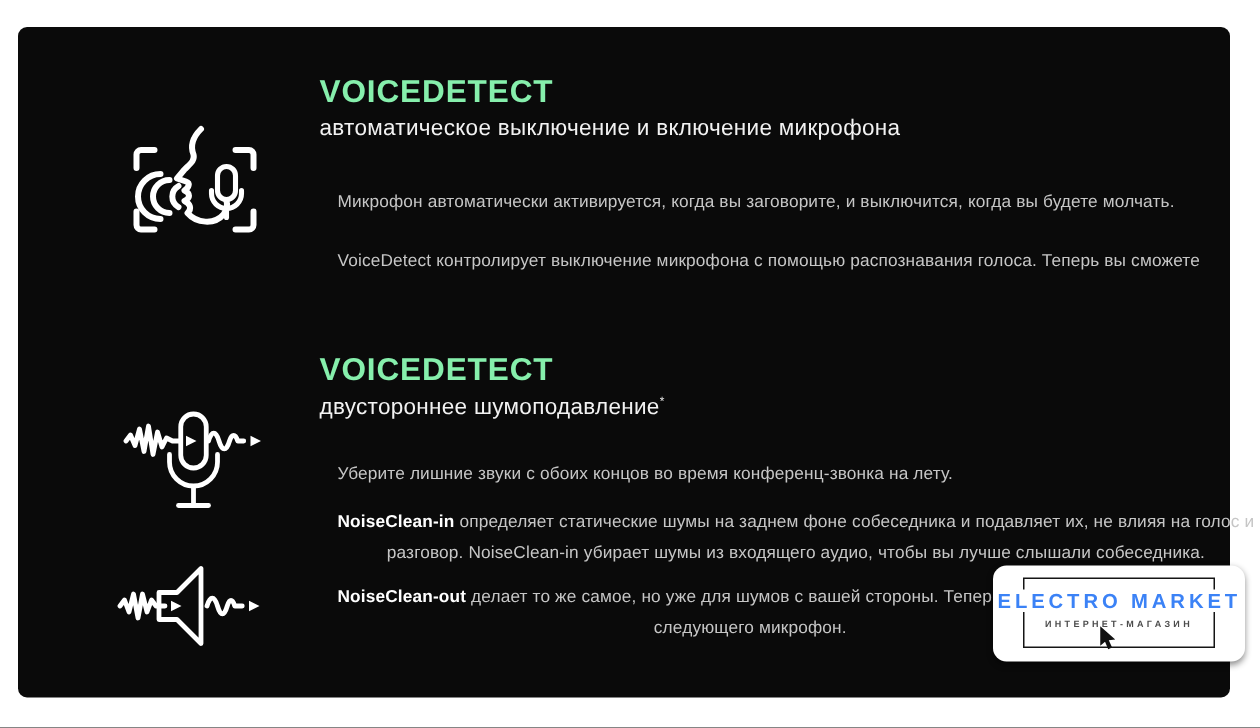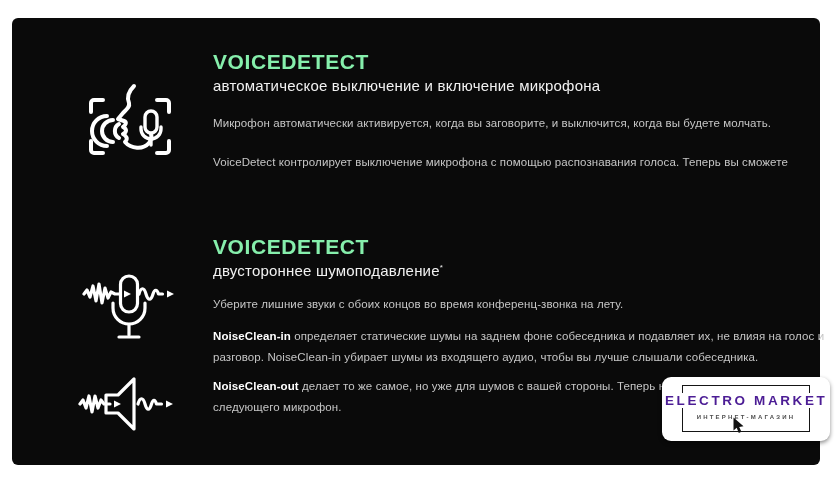--- a/index.html
+++ b/index.html
@@ -16,22 +16,22 @@
   .ftitle{
     position:absolute;left:201px;margin:0;
     color:#86efac;font-size:21px;font-weight:700;line-height:22px;letter-spacing:.6px;
   }
   .fsub{
     position:absolute;left:201px;margin:0;
     color:#f2f2f2;font-size:15px;font-weight:400;line-height:18px;letter-spacing:.2px;
   }
   .fsub sup{font-size:8px;color:#e8e8e8}
   .body-p{
-    position:absolute;left:201px;margin:0;
-    color:#c6c6c6;font-size:11.5px;font-weight:400;line-height:21px;letter-spacing:.1px;
+    position:absolute;left:201px;margin:12px;
+    color:#c6c6c6;font-size:11.5px;font-weight:400;line-height:21px;letter-spacing:.1px;text-align:center;
   }
   .body-p .ln{display:block;white-space:nowrap}
   .body-p b{color:#ffffff;font-weight:700}
   #t1{top:33px} #s1{top:59px} #p1{top:95px} #p2{top:134px}
   #t2{top:218px} #s2{top:241px} #p3{top:276px} #p4{top:308px} #p5{top:358px}
   
   .icon{position:absolute}
   .icon svg{display:block}
   #icon-vd{left:74px;top:64px}
   #icon-mic{left:70px;top:252px}
@@ -41,21 +41,21 @@
     position:absolute;left:662px;top:377px;width:168px;height:64px;
     background:#ffffff;border-radius:9px;z-index:5;
     box-shadow:0 2px 4px rgba(0,0,0,.45);
   }
   .wm-frame{
     position:absolute;left:20px;right:20px;top:8px;bottom:9px;
     border:1.5px solid #151515;z-index:1;
   }
   .wm-title{
     position:absolute;left:0;right:0;top:16px;z-index:2;
-    font-size:13.5px;font-weight:700;letter-spacing:2.6px;color:#4c1d95;white-space:nowrap;
+    font-size:13.5px;font-weight:700;letter-spacing:2.6px;color:#3b82f6;white-space:nowrap;
   }
   .wm-title span{display:inline-block;background:#ffffff;padding:0 3px}
   .wm-sub{
     position:absolute;left:0;right:0;top:37px;text-align:center;z-index:2;
     font-size:6px;font-weight:700;letter-spacing:2.2px;color:#2d2d2d;white-space:nowrap;
     filter:blur(.4px);opacity:.85;
   }
   .wm-cursor{position:absolute;left:70px;top:40px;z-index:3}
 </style>
 </head>

